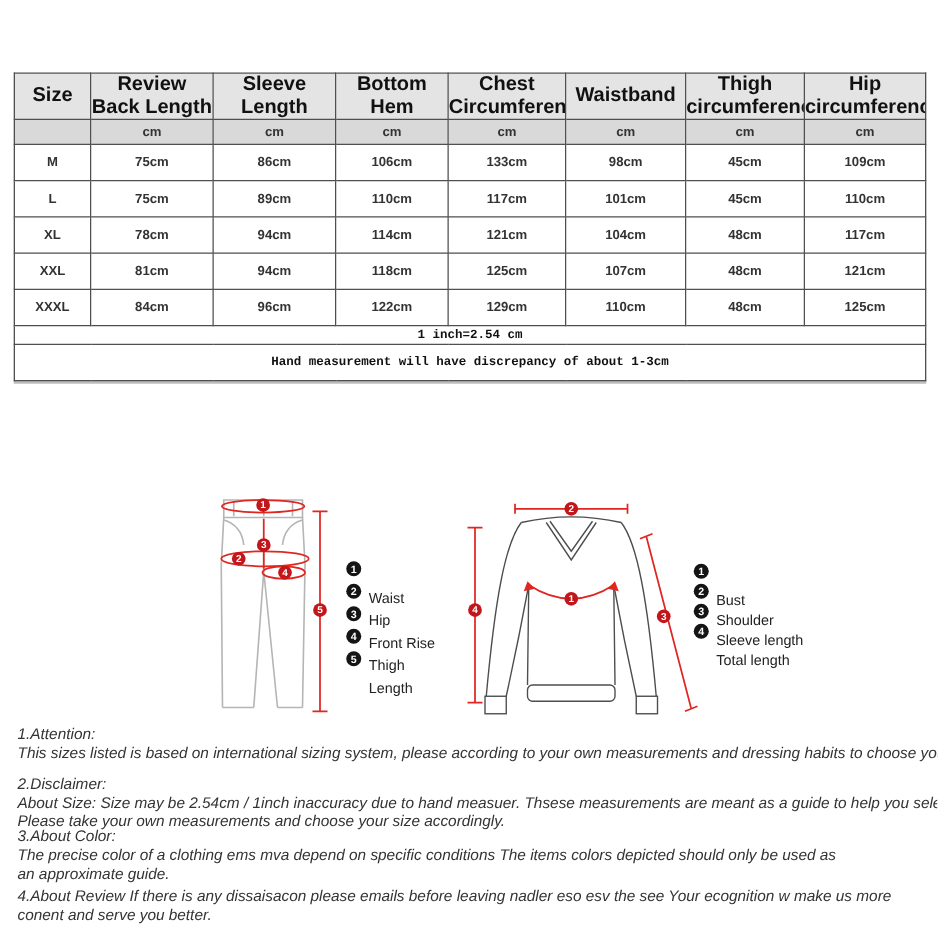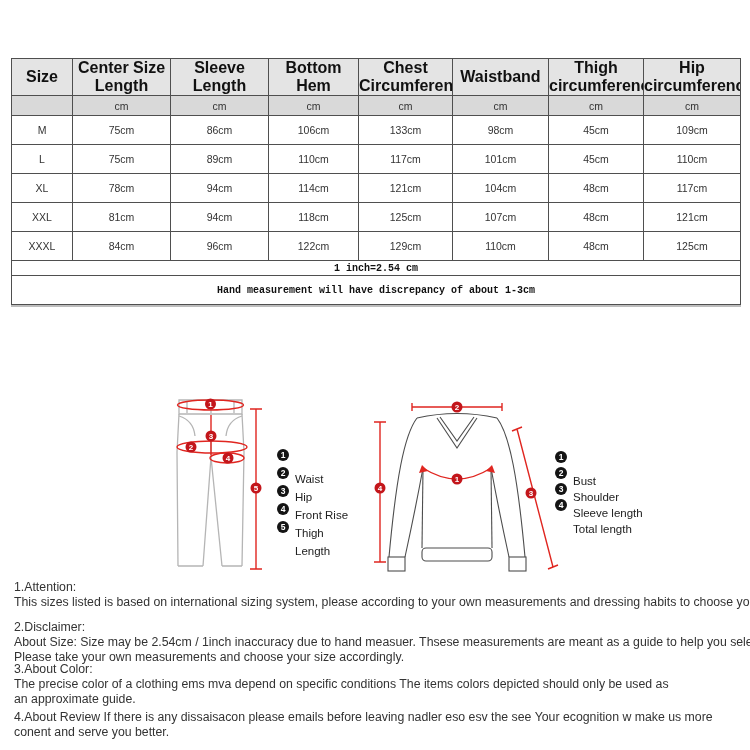--- a/index.html
+++ b/index.html
@@ -3,21 +3,21 @@
 <meta charset="utf-8">
 <style>
   html,body{margin:0;padding:0;background:#fff;}
   .page{position:relative;width:750px;height:750px;background:#fff;overflow:hidden;
         font-family:"Liberation Sans",sans-serif;}
 
   
   table.size-table{position:absolute;left:11px;top:58px;width:729px;border-collapse:collapse;
         table-layout:fixed;box-shadow:0 2px 0 #bdbdbd;}
   .size-table th,.size-table td{border:1px solid #4f4f4f;text-align:center;vertical-align:middle;
-        overflow:hidden;padding:0;}
+        overflow:hidden;padding:0;font-weight:bold;}
   .size-table thead th{height:33px;background:#e4e4e4;font-size:16px;font-weight:bold;color:#111;}
   tr.unit-row td{height:19px;background:#d9d9d9;font-size:10.5px;color:#333;}
   tr.data-row td{height:28px;font-size:10.5px;color:#333;background:#fff;}
   tr.note-row td{font-family:"Liberation Mono",monospace;font-weight:bold;font-size:10px;color:#111;background:#fff;}
   tr.note-inch td{height:14px;margin-top:29px;}
   tr.note-hand td{height:28px;}
 
   
   .pants-svg{position:absolute;left:165px;top:382px;}
   .sweater-svg{position:absolute;left:368px;top:380px;}
@@ -25,21 +25,21 @@
   .pants-legend{left:277px;top:446px;}
   .sweater-legend{left:555px;top:449px;}
   .legend-item{display:flex;align-items:center;height:18px;}
   .sweater-legend .legend-item{height:16px;}
   .lnum{flex:0 0 auto;width:12px;height:12px;border-radius:50%;background:#141414;color:#fff;
         font-size:8.5px;font-weight:bold;display:flex;align-items:center;justify-content:center;
         margin-right:6px;line-height:1;}
   .llabel{font-size:11.5px;color:#222;white-space:nowrap;margin-top:48px;}
 
   
-  .section{position:absolute;left:14px;right:6px;font-size:12.3px;color:#333;line-height:15px;}
+  .section{position:absolute;left:14px;right:6px;font-size:12.3px;color:#333;line-height:15px;font-style:italic;}
   .sec-title{white-space:nowrap;}
   .sec-line{white-space:nowrap;}
   .s1{top:580px;} .s2{top:620px;} .s3{top:662px;} .s4{top:710px;}
 
   
   .badge-num{font-family:"Liberation Sans",sans-serif;font-size:8px;font-weight:bold;fill:#fff;}
 </style>
 </head>
 <body>
 
@@ -52,21 +52,21 @@
         <col style="width:98px">
         <col style="width:90px">
       <col style="width:94px">
         <col style="width:96px">
         <col style="width:95px">
         <col style="width:97px">
     </colgroup>
     <thead>
       <tr>
         <th>Size</th>
-        <th>Center Size Length</th>
+        <th>Review Back Length</th>
         <th>Sleeve Length</th>
         <th>Bottom Hem</th>
         <th>Chest Circumference</th>
         <th>Waistband</th>
         <th>Thigh circumference</th>
         <th>Hip circumference</th>
       </tr>
       <tr class="unit-row">
         <td></td>
         <td>cm</td>

